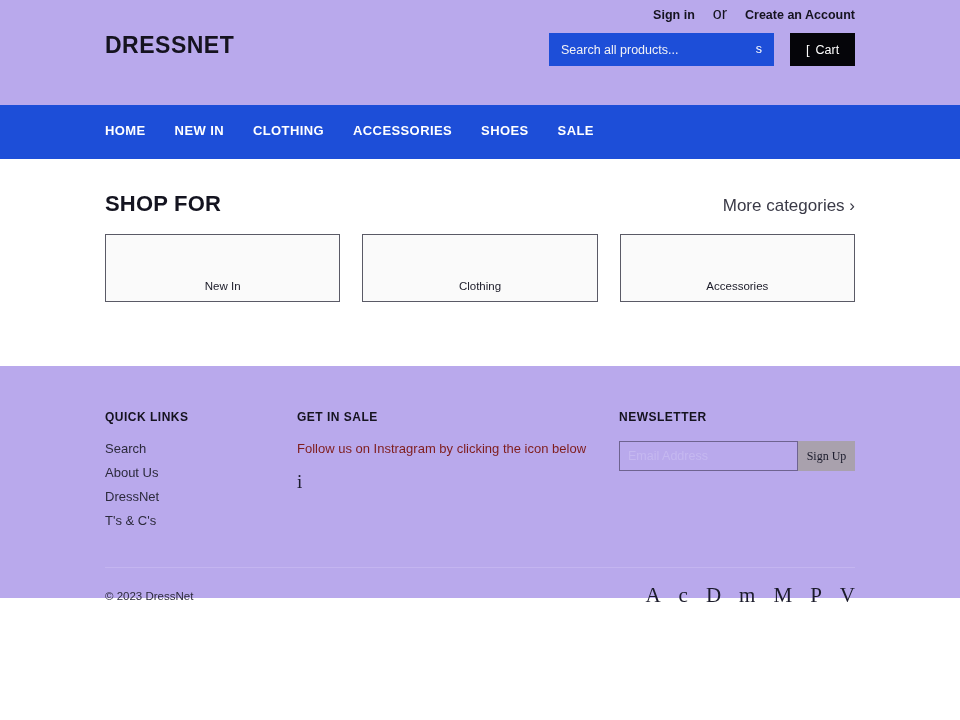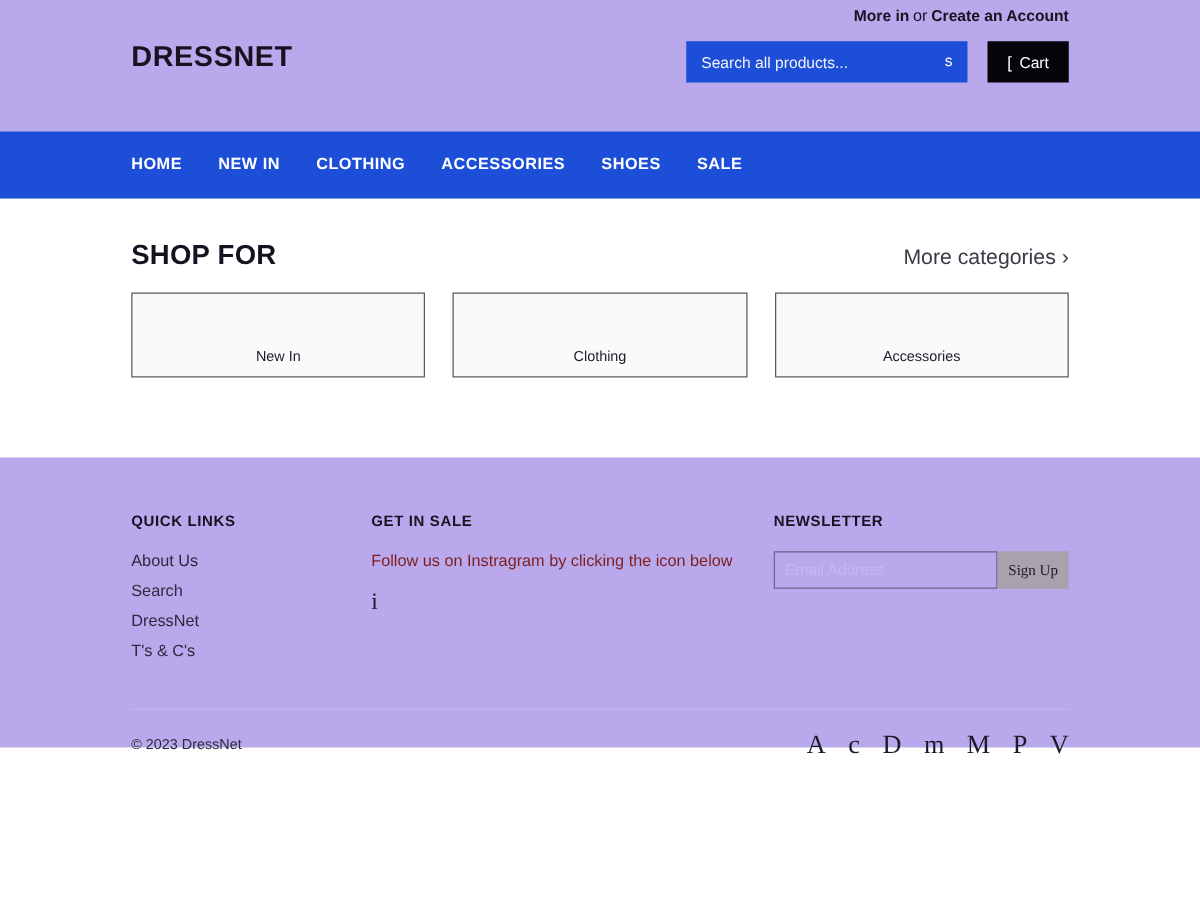--- a/index.html
+++ b/index.html
@@ -48,22 +48,22 @@
     color: #15131f;
     white-space: nowrap;
   }
   .account-links .lnk {
     font-weight: bold;
     text-decoration: none;
     color: #15131f;
   }
   .account-links .sep {
     font-weight: normal;
-    margin: 0 3px;
-    font-size: 13px;
+    margin: 0 18px;
+    font-size: 16px;
   }
   .header-tools {
     position: absolute;
     right: 0;
     top: 33px;
     display: flex;
     align-items: center;
   }
   .search-box {
     width: 225px;
@@ -283,21 +283,21 @@
 <body>
 
 <div class="page">
 
   <header class="site-header">
     <div class="wrap">
 
       <div class="brand">DRESSNET</div>
 
       <div class="account-links">
-        <a class="lnk" href="#">More in</a><span class="sep">or</span><a class="lnk" href="#">Create an Account</a>
+        <a class="lnk" href="#">Sign in</a><span class="sep">or</span><a class="lnk" href="#">Create an Account</a>
       </div>
 
       <div class="header-tools">
         <div class="search-box">
           <input type="text" placeholder="Search all products..." style="">
           <button class="search-submit">s</button>
         </div>
         <button class="cart-btn">
           <span class="cart-icon">[</span>
           <span>Cart</span>
@@ -338,22 +338,22 @@
     </div>
 
   </main>
 
   <footer class="site-footer">
 
     <div class="footer-cols">
 
       <div class="fcol-links">
         <h3 class="f-title">QUICK LINKS</h3>
+        <a class="f-link" href="#">Search</a>
         <a class="f-link" href="#">About Us</a>
-        <a class="f-link" href="#">Search</a>
         <a class="f-link" href="#">DressNet</a>
         <a class="f-link" href="#">T's &amp; C's</a>
       </div>
 
       <div class="fcol-touch">
         <h3 class="f-title">GET IN SALE</h3>
         <p class="f-text">Follow us on Instragram by clicking the icon below</p>
         <a class="social-icon" href="#">i</a>
       </div>
 

